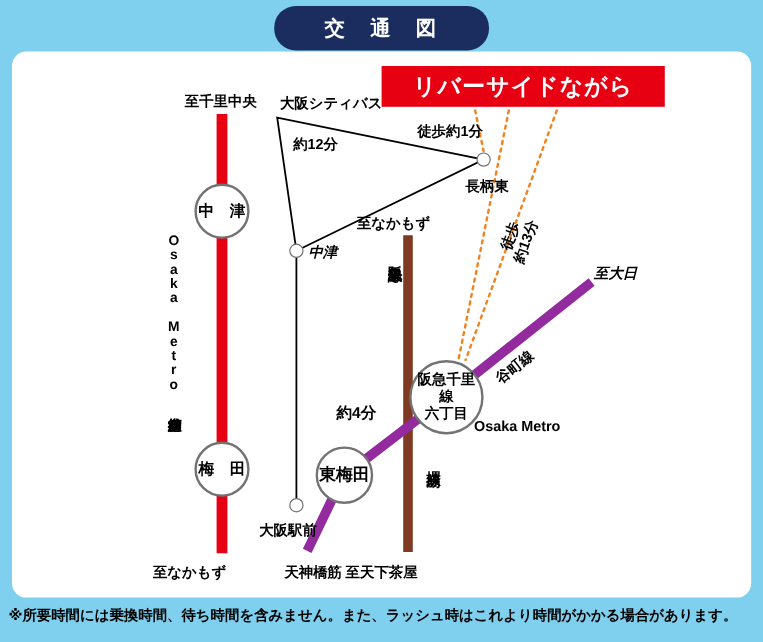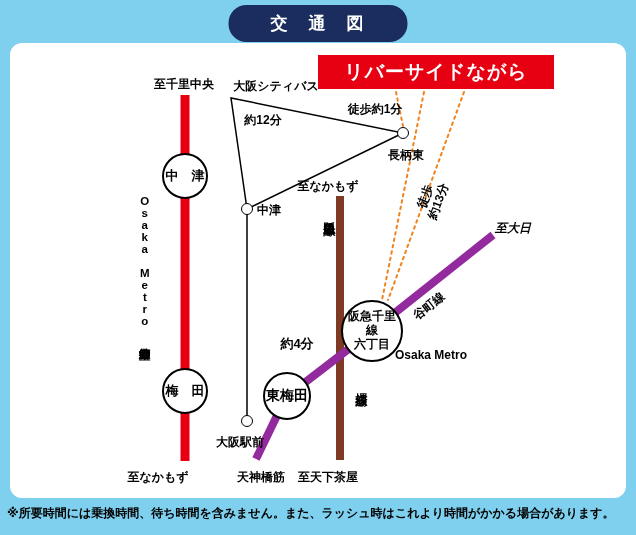--- a/index.html
+++ b/index.html
@@ -20,21 +20,21 @@
   svg.map { position:absolute; left:0; top:0; z-index:1; }
   .dotted { stroke-dasharray:2.5 4; stroke-width:2; stroke-linecap:round; }
   .lbl {
     position:absolute; font-size:12px; font-weight:bold; color:#000;
     white-space:nowrap; z-index:2; line-height:1.2;
   }
   .ctr { transform:translateX(-50%); }
   .vert { writing-mode:vertical-rl; text-orientation:upright; letter-spacing:1px; }
   .halo { text-shadow:-1px -1px 0 #fff,1px -1px 0 #fff,-1px 1px 0 #fff,1px 1px 0 #fff,0 0 2px #fff; }
   .station {
-    position:absolute; background:#fff; border:2px solid #000000; border-radius:50%;
+    position:absolute; background:#fff; border:2px solid #737373; border-radius:50%;
     display:flex; flex-direction:column; align-items:center; justify-content:center;
     font-weight:bold; z-index:2; box-sizing:border-box; text-align:center; color:#000;
   }
   .station.small { border-width:1.5px; }
   .highlight {
     position:absolute; left:318px; top:55px; width:236px; height:34px;
     background:#e60012; color:#fff; font-size:19px; font-weight:bold;
     display:flex; align-items:center; justify-content:center;
     letter-spacing:1px; z-index:3;
   }
@@ -79,27 +79,27 @@
 <div class="station small" style="left:397px;top:127px;width:12px;height:12px;"></div>
 
 <div class="lbl ctr" style="left:184px;top:77px;">至千里中央</div>
 <div class="lbl ctr" style="left:158px;top:470px;">至なかもず</div>
 <div class="lbl vert" style="left:137px;top:195px;font-size:11.5px;letter-spacing:0;">Osaka Metro 御堂筋線</div>
 
 <div class="lbl ctr" style="left:276px;top:79px;">大阪シティバス</div>
 <div class="lbl ctr" style="left:263px;top:94px;margin-top:19px;">約12分</div>
 <div class="lbl ctr" style="left:375px;top:102px;">徒歩約1分</div>
 <div class="lbl ctr" style="left:406px;top:148px;">長柄東</div>
-<div class="lbl" style="left:257px;top:203px;">中津</div>
+<div class="lbl" style="left:257px;top:203px;font-style:italic;">中津</div>
 <div class="lbl ctr" style="left:240px;top:435px;">大阪駅前</div>
 
 <div class="lbl ctr" style="left:328px;top:179px;">至なかもず</div>
 <div class="lbl vert" style="left:322px;top:211px;">阪急千里線</div>
 <div class="lbl vert" style="left:354px;top:383px;">堺筋線</div>
-<div class="lbl ctr" style="left:328px;top:470px;text-align:right;">至天下茶屋</div>
+<div class="lbl ctr" style="left:318px;top:470px;text-align:right;">至天下茶屋</div>
 
 <div class="lbl ctr" style="left:261px;top:470px;">天神橋筋</div>
 <div class="lbl ctr" style="left:513px;top:221px;font-style:italic;">至大日</div>
 <div class="lbl halo" style="left:429px;top:306px;transform:translate(-50%,-50%) rotate(-38deg);">谷町線</div>
 <div class="lbl ctr" style="left:431px;top:348px;">Osaka Metro</div>
 <div class="lbl halo" style="left:297px;top:344px;font-size:13px;transform:translate(-50%,-50%);">約4分</div>
 
 <div class="lbl" style="left:432px;top:199px;transform:translate(-50%,-50%) rotate(-70deg);text-align:center;">
   <div>徒歩</div>
   <div>約13分</div>

